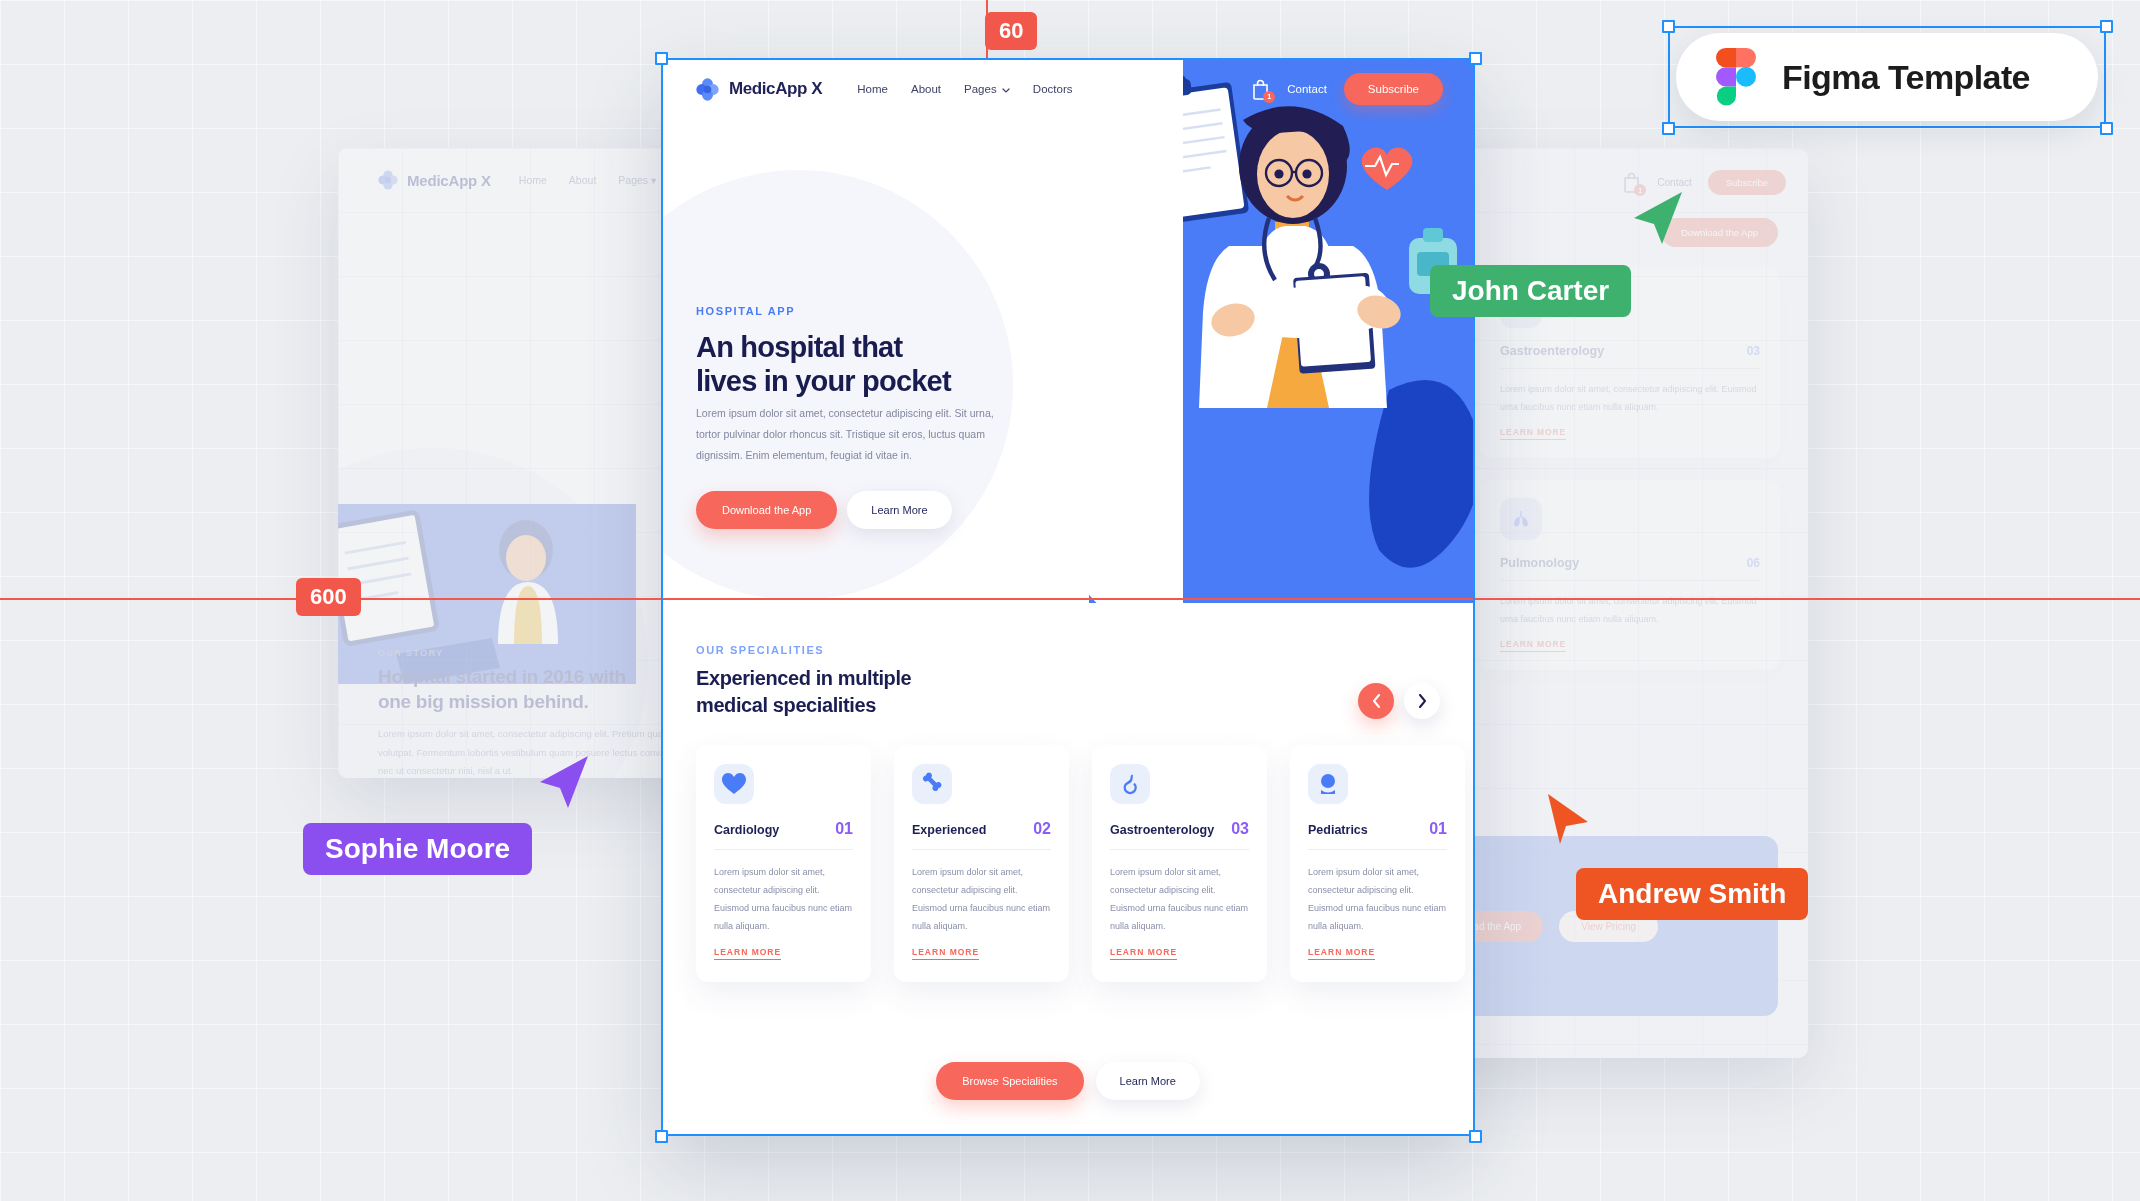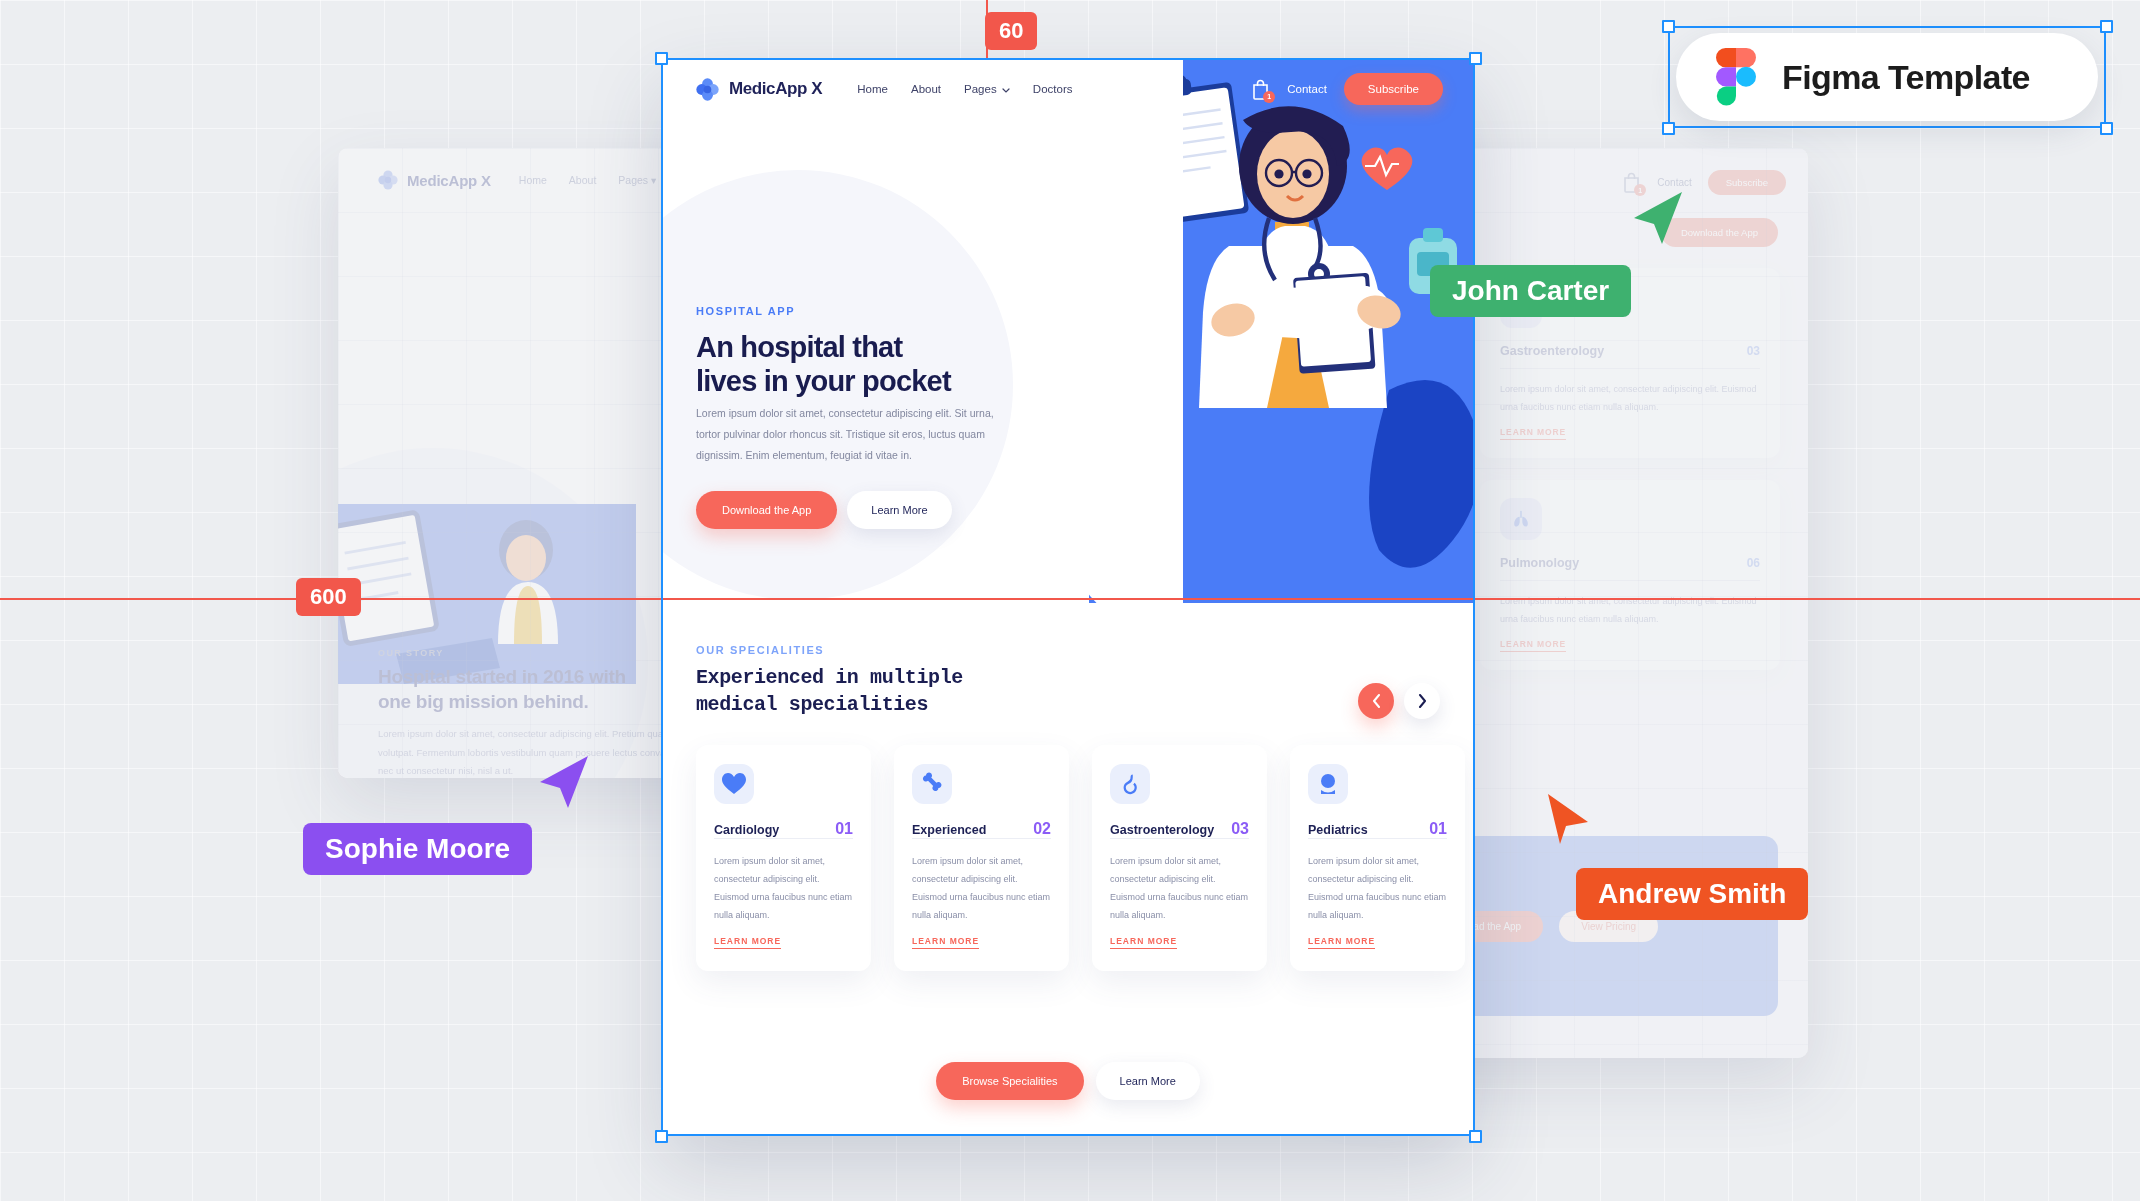--- a/index.html
+++ b/index.html
@@ -209,21 +209,21 @@
     background: #fff; color: #24285c; font-size: 11px;
     padding: 13px 24px; border-radius: 40px; white-space: nowrap;
     box-shadow: 0 6px 18px rgba(70,80,130,.12);
   }
 
   
   .mc-spec { position: absolute; left: 0; top: 543px; width: 100%; padding: 40px 33px 0; }
   .mc-spec-head { display: flex; justify-content: space-between; align-items: center; }
   .mc-spec h2 {
     margin-top: 9px; font-size: 20px; line-height: 1.32;
-    font-weight: bold; color: #1b1e52; letter-spacing: -.4px; font-family: Liberation Mono, monospace;
+    font-weight: bold; color: #1b1e52; letter-spacing: -.4px;
   }
   .arrows { display: flex; gap: 10px; margin-top: 40px; }
   .arrow {
     width: 36px; height: 36px; border-radius: 50%;
     display: flex; align-items: center; justify-content: center;
   }
   .arrow.prev { background: #f7675b; box-shadow: 0 8px 18px rgba(247,103,91,.3); }
   .arrow.next { background: #fff; box-shadow: 0 7px 18px rgba(60,70,120,.13); }
 
   .cards { display: flex; gap: 23px; margin-top: 26px; }
@@ -231,21 +231,21 @@
     width: 175px; flex: 0 0 175px; min-height: 198px;
     background: #fff; border-radius: 12px; padding: 19px 18px 22px;
     box-shadow: 0 12px 30px rgba(70,80,130,.085);
   }
   .card-ico {
     width: 40px; height: 40px; border-radius: 12px; background: #eaeffc;
     display: flex; align-items: center; justify-content: center;
   }
   .card-head {
     display: flex; justify-content: space-between; align-items: baseline;
-    margin-top: 16px; border-bottom: 1px solid #eceef5;
+    margin-top: 16px; padding-bottom: 11px; border-bottom: 1px solid #eceef5;
   }
   .card-title { font-size: 12.5px; font-weight: bold; color: #1d2055; }
   .card-num { font-size: 16px; font-weight: bold; color: #8b5cf6; }
   .card-desc { margin-top: 13px; font-size: 9px; line-height: 2.0; color: #8a8fa8; }
   .card-learn {
     display: inline-block; margin-top: 12px; font-size: 8.5px; font-weight: bold;
     letter-spacing: 1px; color: #f7675b; border-bottom: 1px solid #f7675b; padding-bottom: 2px;
   }
   .mc-bottom-btns {
     position: absolute; left: 0; bottom: 34px; width: 100%;

